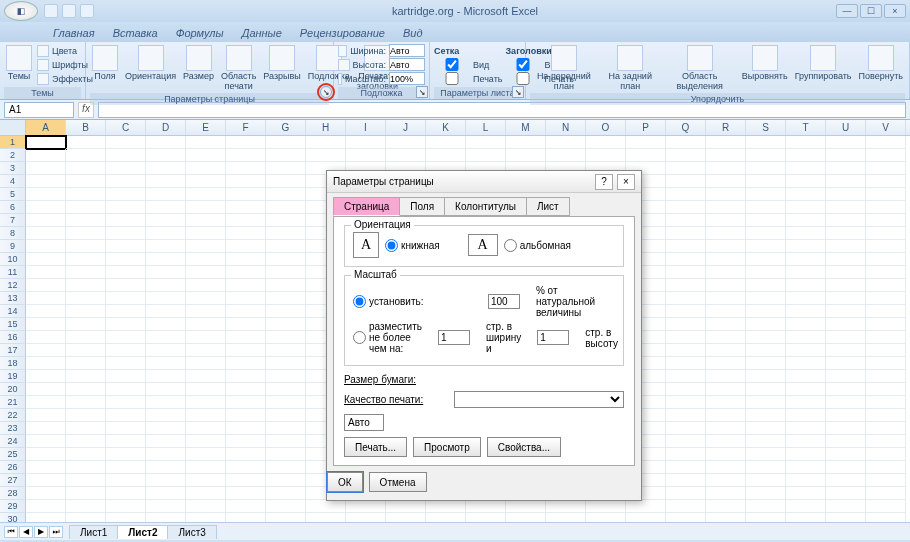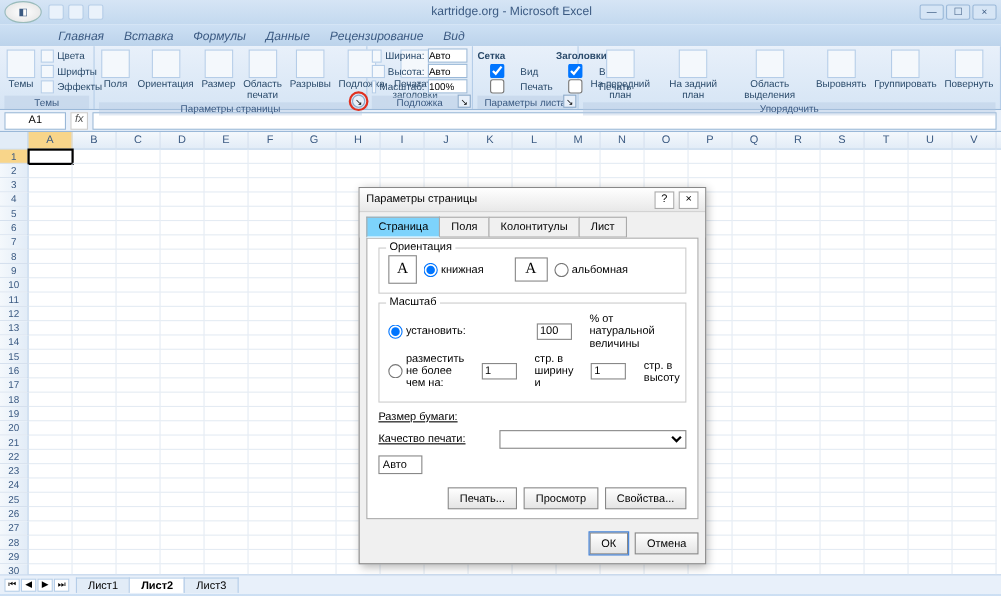--- a/index.html
+++ b/index.html
@@ -26,21 +26,21 @@
 .rbtn .ico { width: 18px; height: 18px; background: #f4f8fc; border: 1px solid #b5cde8; margin-bottom: 1px; }
 .rbtn.big .ico { width: 26px; height: 26px; }
 .rstack { display: flex; flex-direction: column; gap: 1px; font-size: 9px; color: #2a4a6a; }
 .rstack .row { display: flex; align-items: center; gap: 3px; }
 .rstack .miniico { width: 12px; height: 12px; background: #f4f8fc; border: 1px solid #b5cde8; }
 .rstack input { width: 36px; height: 13px; font-size: 9px; border: 1px solid #9ab8d8; background:#fff; }
 .dlauncher { position: absolute; right: 1px; bottom: 1px; width: 12px; height: 12px; border: 1px solid #8aa8c8; background: #e8f0fa; font-size: 8px; display:flex;align-items:center;justify-content:center; }
 .dlauncher.highlight { outline: 2px solid #e03020; outline-offset: 1px; border-radius: 50%; }
 
 .formula-bar { height: 20px; background: #e8f0fa; border-bottom: 1px solid #9ab8d8; display: flex; align-items: center; gap: 4px; padding: 0 4px; }
-.namebox { width: 56px; height: 16px; border: 1px solid #9ab8d8; background: #fff; font-size: 10px; padding: 0 21px; display:flex;align-items:center; }
+.namebox { width: 70px; height: 16px; border: 1px solid #9ab8d8; background: #fff; font-size: 10px; padding: 0 4px; display:flex;align-items:center; }
 .fx { width: 16px; height: 16px; font-style: italic; font-size: 10px; text-align: center; color: #555; border: 1px solid #ccc; background:#fff; }
 .fb-input { flex: 1; height: 16px; border: 1px solid #9ab8d8; background: #fff; }
 
 .grid-area { position: relative; height: 402px; overflow: hidden; background: #fff; }
 .colhdr { display: flex; height: 16px; background: linear-gradient(#f4f8fc,#e2ecf7); border-bottom: 1px solid #b5cde8; }
 .corner { width: 26px; border-right: 1px solid #b5cde8; background: #e2ecf7; }
 .ch { width: 40px; border-right: 1px solid #d5e0ee; text-align: center; font-size: 10px; color: #3b5a82; line-height: 16px; }
 .ch.sel { background: #f8d58a; }
 .rows { position: relative; }
 .row { display: flex; height: 13px; }
@@ -57,37 +57,37 @@
 
 .statusbar { height: 20px; background: linear-gradient(#cde0f4,#bcd3eb); display: flex; align-items: center; padding: 0 8px; font-size: 10px; color: #3b5a82; }
 
 
 .dialog { position: absolute; left: 326px; top: 170px; width: 316px; background: #f0f0f0; border: 1px solid #888; box-shadow: 2px 2px 8px rgba(0,0,0,0.3); font-size: 10px; }
 .dlg-title { height: 22px; background: linear-gradient(#fff,#e8e8e8); display: flex; align-items: center; padding: 0 6px; border-bottom: 1px solid #ccc; }
 .dlg-title span:first-child { flex: 1; }
 .dlg-title .xb { width: 18px; height: 16px; border: 1px solid #aaa; background: #fff; text-align: center; line-height: 14px; margin-left: 4px; cursor: pointer; }
 .dlg-tabs { display: flex; padding: 4px 6px 0 6px; background: #f0f0f0; }
 .dtab { padding: 3px 10px; border: 1px solid #aaa; background: #f0f0f0; margin-right: -1px; cursor: pointer; }
-.dtab.active { background: #7dd3fc; border-bottom-color: #fff; z-index: 1; }
+.dtab.active { background: #f9a8d4; border-bottom-color: #fff; z-index: 1; }
 .dlg-body { background: #fff; margin: 0 6px 6px 6px; border: 1px solid #aaa; padding: 8px 10px; min-height: 228px; position: relative; }
 .fieldset { border: 1px solid #ccc; padding: 6px 8px 8px 8px; margin-bottom: 8px; position: relative; }
 .fieldset .legend { position: absolute; top: -7px; left: 6px; background: #fff; padding: 0 3px; font-size: 10px; }
 .orient-row { display: flex; align-items: center; gap: 6px; }
 .orient-ico { width: 26px; height: 26px; border: 1px solid #888; background: #fff; display:flex;align-items:center;justify-content:center;font-size:14px;font-family:serif; }
 .orient-ico.land { width: 30px; height: 22px; }
 .radio { display: flex; align-items: center; gap: 3px; }
 .radio input { margin: 0; }
 .scale-row { display: flex; align-items: center; gap: 16px; margin: 3px 0; }
 .spin { width: 32px; height: 15px; border: 1px solid #888; font-size: 10px; padding: 0 2px; }
 .form-row { display: flex; align-items: center; margin: 6px 0; gap: 6px; }
 .form-row label { width: 104px; }
 .form-row label.u { text-decoration: underline; }
 .form-row select, .form-row input.txt { flex: 1; height: 17px; border: 1px solid #888; font-size: 10px; padding: 0 3px; background:#fff; }
 .form-row input.small { width: 40px; flex: none; }
-.dlg-buttons { display: flex; justify-content: flex-end; gap: 6px; margin-top: 12px; }
+.dlg-buttons { display: flex; gap: 6px; }
 .dlg-buttons button { height: 20px; padding: 0 10px; font-size: 10px; border: 1px solid #888; background: linear-gradient(#fff,#e4e4e4); cursor: pointer; }
 .dlg-buttons.bottom { padding: 0 6px 8px 0; }
 .dlg-buttons button.primary { outline: 1px solid #3b7dd8; }
 </style>
 </head>
 <body>
 
 <div class="titlebar">
   <div class="office-btn">◧</div>
   <div class="qat">

